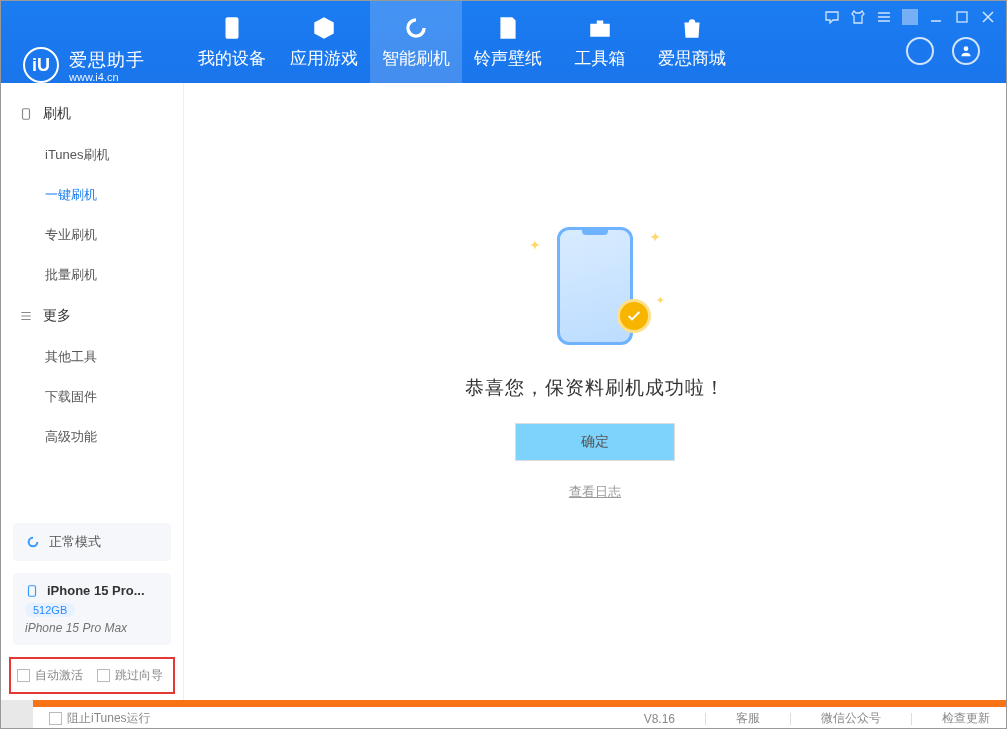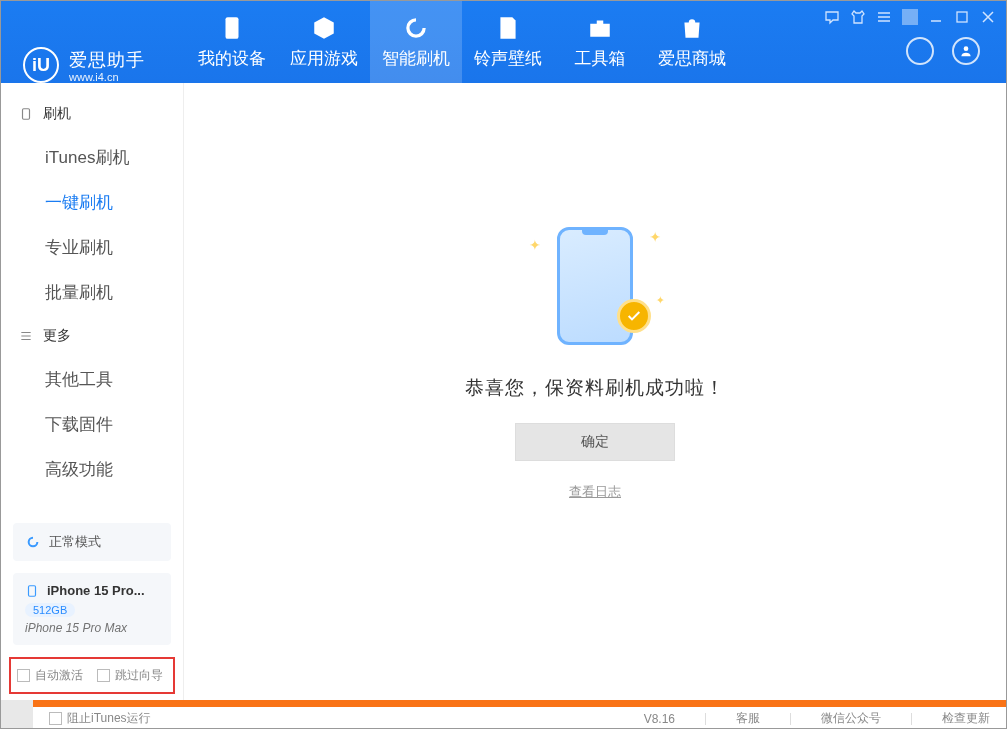--- a/index.html
+++ b/index.html
@@ -99,21 +99,21 @@
       align-items: center;
       gap: 10px;
       padding: 12px 18px;
       font-size: 14px;
       font-weight: 500;
       color: #333;
     }
     .group-header .gicon { width: 14px; color: #888; display:inline-flex; }
     .sub-item {
       padding: 11px 18px 11px 44px;
-      font-size: 17px;
+      font-size: 13px;
       color: #555;
       cursor: pointer;
     }
     .sub-item.active { color: #1a7cf2; }
     .spacer { flex: 1; }
     .status-box, .device-box {
       margin: 6px 12px;
       background: #f5f7fa;
       border-radius: 4px;
       padding: 10px 12px;
@@ -190,21 +190,21 @@
     .s3 { right:0px; bottom:46px; font-size:11px; }
     .success-text {
       font-size: 19px;
       color: #333;
       letter-spacing: 1px;
     }
     .btn-ok {
       width: 160px;
       height: 38px;
       border: 1px solid #ddd;
-      background: #e5e5e5;
+      background: #7dd3fc;
       font-size: 14px;
       color: #555;
       cursor: pointer;
     }
     .link-log {
       font-size: 13px;
       color: #999;
       text-decoration: underline;
       cursor: pointer;
     }

